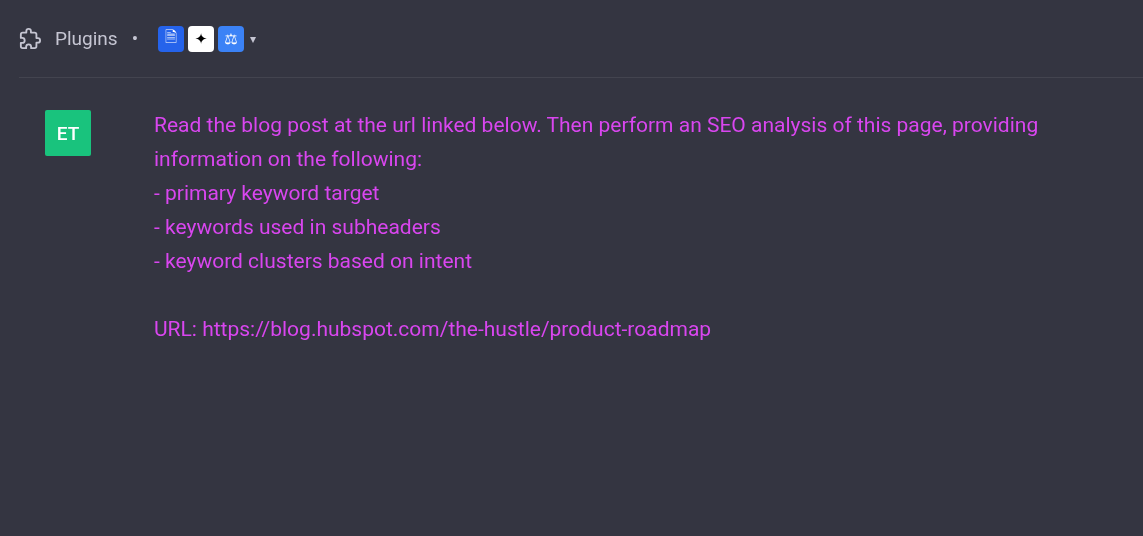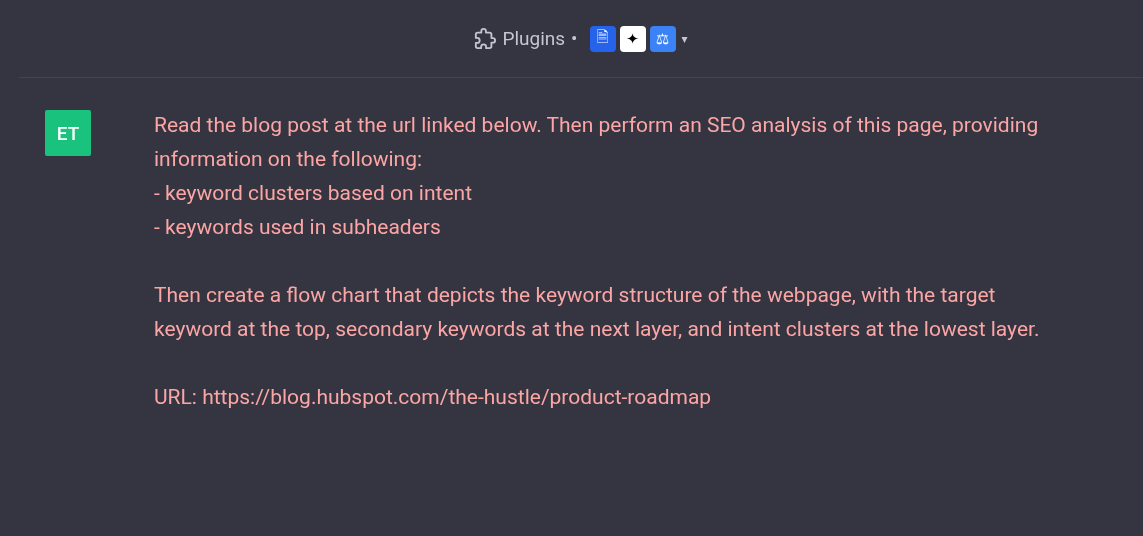--- a/index.html
+++ b/index.html
@@ -8,21 +8,22 @@
       height: 536px;
       background: #343541;
       font-family: -apple-system, BlinkMacSystemFont, "Segoe UI", Roboto, Helvetica, Arial, sans-serif;
       color: #ececf1;
       overflow: hidden;
     }
     .header {
       height: 78px;
       display: flex;
       align-items: center;
-      justify-content: center;
+      justify-content: flex-start;
+      gap: 8px;
       border-bottom: 1px solid rgba(255,255,255,0.08);
       font-size: 19px;
       color: #c5c5d2;
       margin-left: 19px;
     }
     .puzzle-icon {
       display: inline-flex;
       align-items: center;
       margin-right: 6px;
     }
@@ -65,21 +66,21 @@
       font-weight: 500;
       font-size: 19px;
       border-radius: 2px;
       flex-shrink: 0;
       margin-top: 2px;
     }
     .message-content {
       margin-left: 46px;
       font-size: 21px;
       line-height: 34px;
-      color: #fca5a5;
+      color: #d946ef;
     }
     .para { margin-bottom: 34px; }
     .para:last-child { margin-bottom: 16px; }
   </style>
 </head>
 <body>
 
 <div class="header">
   <span class="puzzle-icon">
     <svg width="22" height="22" viewBox="0 0 24 24" fill="none" stroke="#c5c5d2" stroke-width="2" stroke-linecap="round" stroke-linejoin="round">
@@ -94,19 +95,19 @@
     <span class="plugin-icon pi-scales">⚖</span>
     <span class="dd-caret">▾</span>
   </span>
 </div>
 
 <div class="message-row">
   <div class="avatar">ET</div>
   <div class="message-content">
     <div class="para">
       <div>Read the blog post at the url linked below. Then perform an SEO analysis of this page, providing information on the following:</div>
+      <div>- primary keyword target</div>
+      <div>- keywords used in subheaders</div>
       <div>- keyword clusters based on intent</div>
-      <div>- keywords used in subheaders</div>
     </div>
-    <div class="para">Then create a flow chart that depicts the keyword structure of the webpage, with the target keyword at the top, secondary keywords at the next layer, and intent clusters at the lowest layer.</div>
     <div class="para">URL: https://blog.hubspot.com/the-hustle/product-roadmap</div>
   </div>
 </div>
 
 </body></html>

